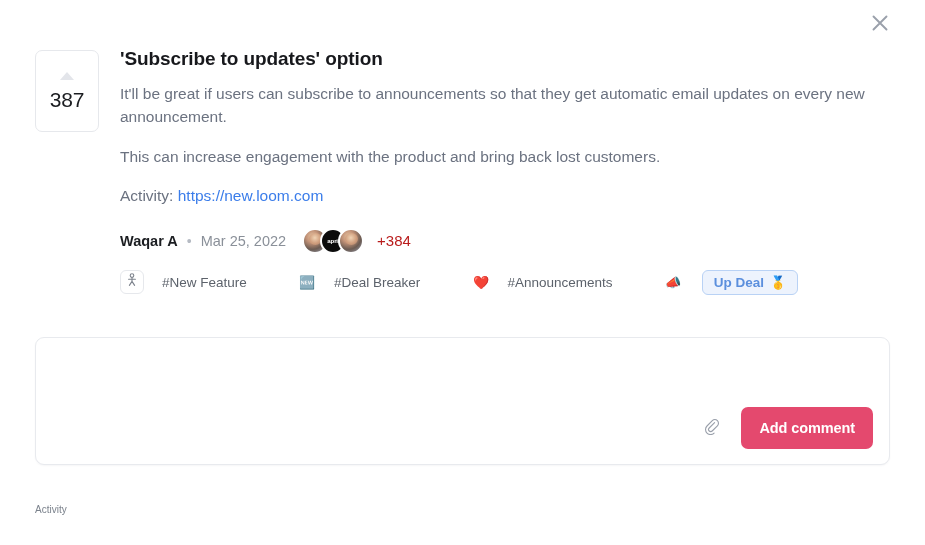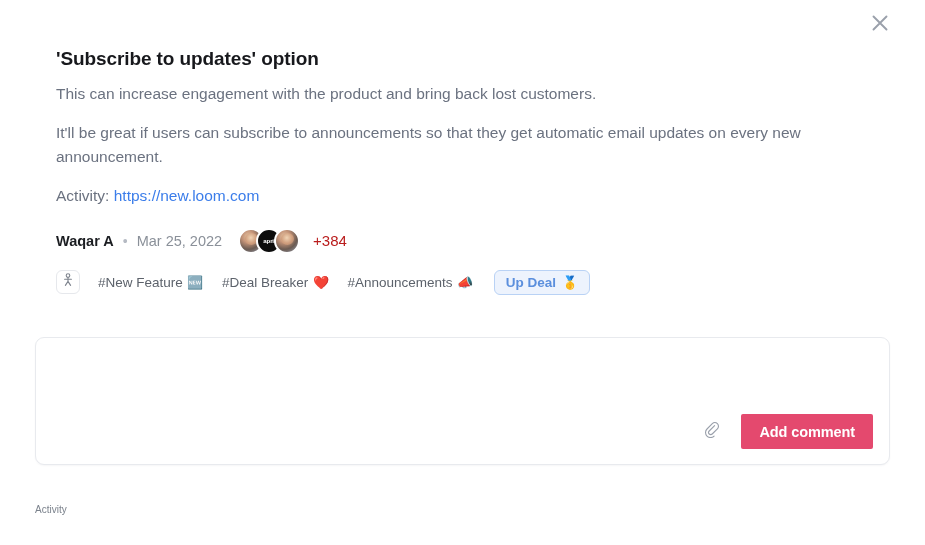--- a/index.html
+++ b/index.html
@@ -197,20 +197,21 @@
     flex: 0 0 auto;
   }
   .tag {
     font-size: 13.5px;
     color: #5c626b;
     margin-left: 18px;
     white-space: nowrap;
     cursor: pointer;
     display: flex;
     align-items: center;
+    gap: 48px;
   }
   .tag-emoji {
     margin-left: 5px;
     font-size: 13px;
     line-height: 1;
   }
   .status-badge {
     margin-left: 20px;
     background: #edf3fd;
     border: 1px solid #b9d2f5;
@@ -268,23 +269,23 @@
     cursor: pointer;
     background: none;
     border: none;
     padding: 0;
     margin-right: 18px;
   }
   .add-comment-btn {
     background: #e4496e;
     color: #ffffff;
     border: none;
-    border-radius: 2px;
+    border-radius: 7px;
     padding: 0 18px;
-    height: 35px;
+    height: 42px;
     font-size: 14.5px;
     font-weight: bold;
     font-family: "Liberation Sans", sans-serif;
     cursor: pointer;
     letter-spacing: -0.1px;
   }
 
   
   .activity-label {
     position: absolute;
@@ -302,27 +303,31 @@
   <button class="close-btn">
     <span>
       <svg width="18" height="18" viewBox="0 0 18 18" aria-hidden="true">
         <path d="M2.5 2.5 L15.5 15.5 M15.5 2.5 L2.5 15.5" stroke="#9aa0ab" stroke-width="1.9" stroke-linecap="round" fill="none"></path>
       </svg>
     </span>
   </button>
 
   <div class="post-row">
 
+    <div class="vote-box">
+      <div class="vote-caret"></div>
+      <div class="vote-count">387</div>
+    </div>
 
     <div class="post-body">
 
       <h1 class="post-title">'Subscribe to updates' option</h1>
 
+      <p class="post-para tight">It'll be great if users can subscribe to announcements so that they get automatic email updates on every new announcement.</p>
       <p class="post-para">This can increase engagement with the product and bring back lost customers.</p>
-      <p class="post-para tight">It'll be great if users can subscribe to announcements so that they get automatic email updates on every new announcement.</p>
 
       <p class="post-para">
         <span>Activity:</span>
         <a class="post-link" href="#">https://new.loom.com</a>
       </p>
 
       <div class="meta-row">
         <span class="meta-author">Waqar A</span>
         <span class="meta-dot">•</span>
         <span class="meta-date">Mar 25, 2022</span>

